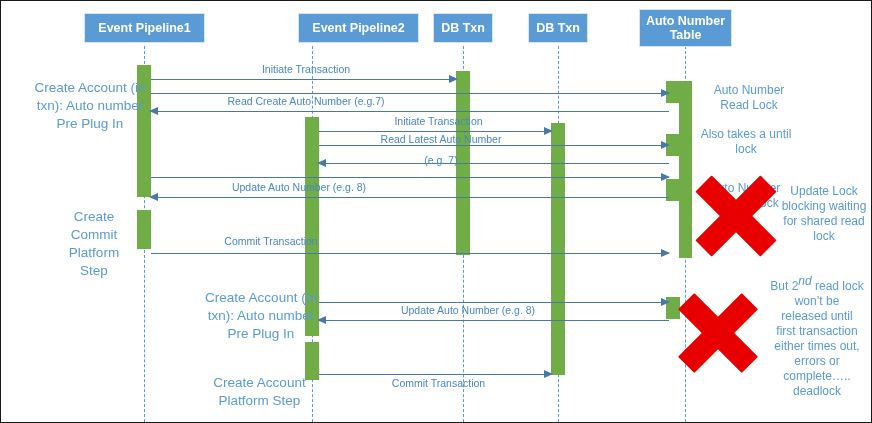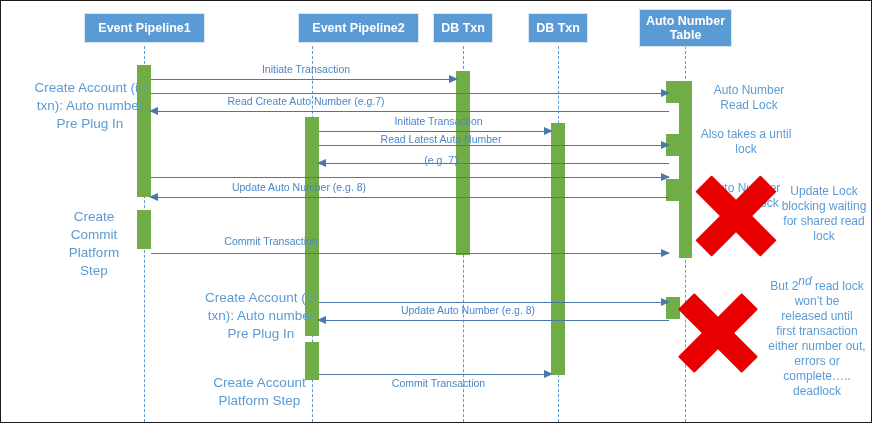--- a/index.html
+++ b/index.html
@@ -226,21 +226,21 @@
     <div>lock</div>
   </div>
 
   <div class="note" style="left:764px;top:273px;width:104px;">
     <div>
       <span>But 2</span><sup>nd</sup><span> read lock</span>
     </div>
     <div>won’t be</div>
     <div>released until</div>
     <div>first transaction</div>
-    <div>either number out,</div>
+    <div>either times out,</div>
     <div>errors or</div>
     <div>complete…..</div>
     <div>deadlock</div>
   </div>
 
   <div class="xmark" style="left:690px;top:170px;width:90px;height:90px;">
     <span class="a" style="width:92px;height:23px;"></span>
     <span class="b" style="width:92px;height:23px;"></span>
   </div>
 

